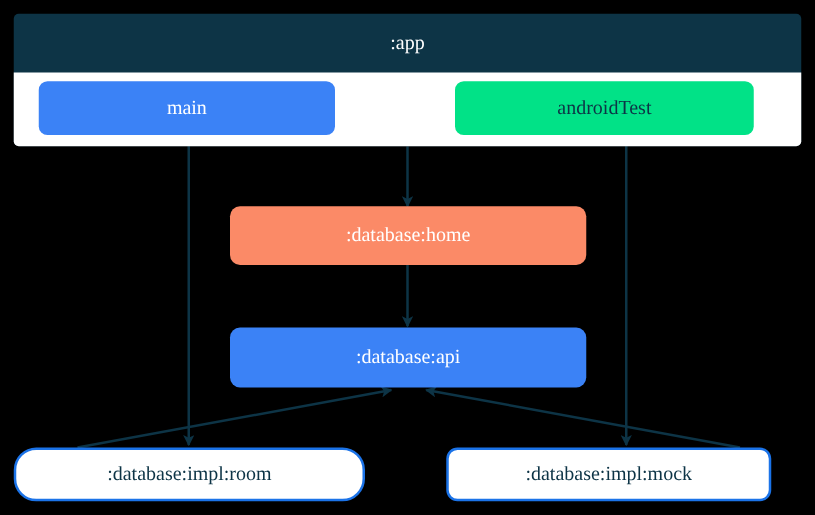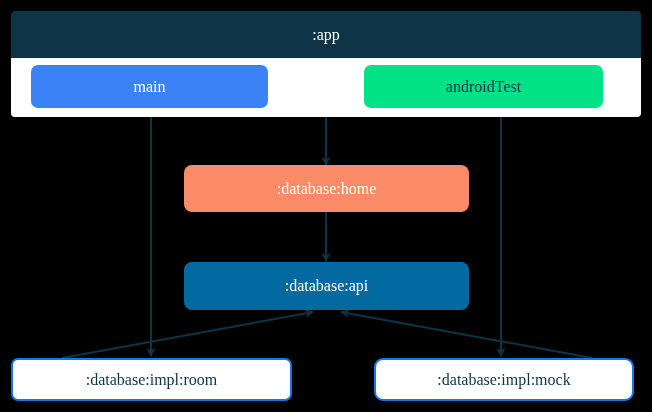--- a/index.html
+++ b/index.html
@@ -95,40 +95,40 @@
     background: #fb8a67;
     color: #ffffff;
     border-radius: 8px;
     font-size: 16px;
   }
   #node-database-api {
     left: 184px;
     top: 262px;
     width: 285px;
     height: 48px;
-    background: #0369a1;
+    background: #3b82f6;
     color: #ffffff;
     border-radius: 8px;
     font-size: 16px;
   }
 
   
   #node-impl-room {
     left: 11px;
     top: 358px;
     width: 281px;
     height: 43px;
     background: #ffffff;
     color: #0d3446;
     border: 2px solid #1b73e8;
-    border-radius: 7px;
+    border-radius: 18px;
     font-size: 16px;
   }
   #node-impl-mock {
-    left: 374px;
+    left: 357px;
     top: 358px;
     width: 260px;
     height: 43px;
     background: #ffffff;
     color: #0d3446;
     border: 2px solid #1b73e8;
     border-radius: 9px;
     font-size: 16px;
   }
 </style>

